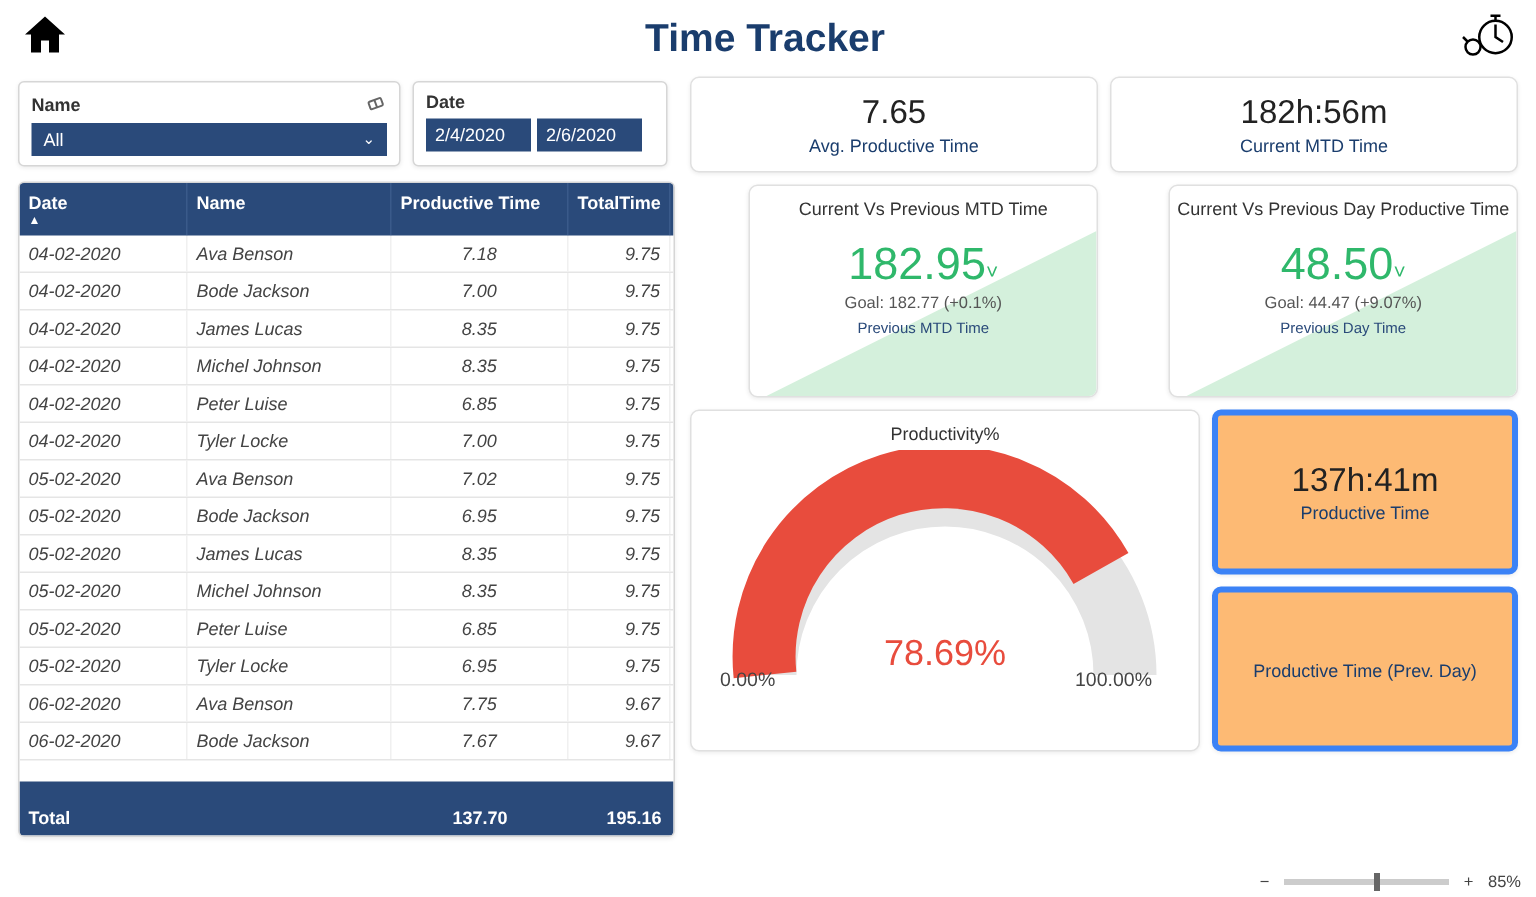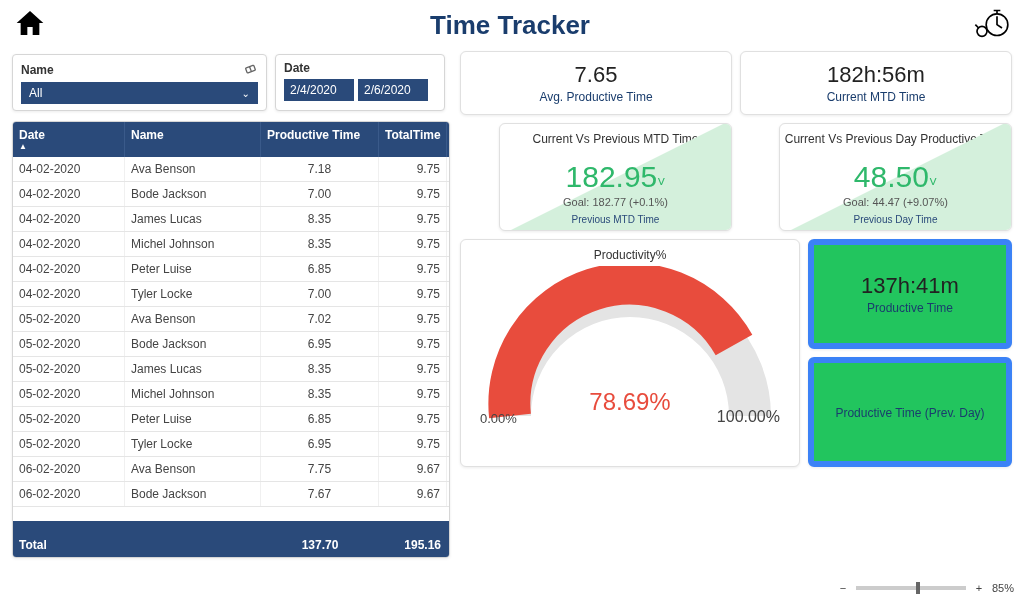--- a/index.html
+++ b/index.html
@@ -21,56 +21,56 @@
 .date-row { display: flex; gap: 4px; margin-top: 4px; }
 .date-input { background: #2a4a7a; color: #fff; padding: 4px 6px; font-size: 12px; width: 70px; text-align: left; cursor: pointer; }
 
 .main { display: flex; gap: 10px; padding: 6px 12px 0 12px; }
 .left { width: 438px; }
 .right { flex: 1; display: flex; flex-direction: column; gap: 8px; }
 
 .table { border: 1px solid #d6d6d6; border-radius: 4px; overflow: hidden; box-shadow: 0 1px 3px rgba(0,0,0,0.08); }
 .thead { display: flex; background: #2a4a7a; color: #fff; font-size: 12px; font-weight: bold; }
 .thead > div { padding: 6px 6px; border-right: 1px solid #3a5a8a; }
-.tbody { display: block; height: 364px; overflow: hidden; }
+.tbody { display: block; height: 364px; overflow: hidden; font-style: italic; }
 .trow { display: flex; font-size: 12px; border-bottom: 1px solid #e5e5e5; color: #444; }
 .trow > div { padding: 5px 6px; border-right: 1px solid #f0f0f0; }
 .col-date { width: 112px; }
 .col-name { width: 136px; }
 .col-prod { width: 118px; text-align: center; }
 .col-total { width: 68px; text-align: right; }
 .thead .col-prod, .thead .col-total { text-align: left; }
 .tfoot { display: flex; background: #2a4a7a; color: #fff; font-size: 12px; font-weight: bold; }
 .tfoot > div { padding: 5px 6px; margin-top: 12px; }
 .sort-ind { font-size: 8px; display: block; }
 
 .kpi-row { display: flex; gap: 8px; margin-top: -70px; }
 .kpi { flex: 1; background: #fff; border: 1px solid #e0e0e0; border-radius: 6px; box-shadow: 0 1px 3px rgba(0,0,0,0.08); padding: 10px 6px; text-align: center; }
 .kpi-val { font-size: 22px; color: #222; }
 .kpi-lbl { font-size: 12px; color: #1a3d6d; margin-top: 2px; }
 
 .compare-row { display: flex; gap: 8px; }
-.compare { flex: 1; background: #fff; border: 1px solid #e0e0e0; border-radius: 6px; box-shadow: 0 1px 3px rgba(0,0,0,0.08); padding: 8px 4px; text-align: center; position: relative; overflow: hidden; height: 108px; margin-left: 39px; }
+.compare { flex: 1; background: #fff; border: 1px solid #e0e0e0; border-radius: 6px; box-shadow: 0 1px 3px rgba(0,0,0,0.08); padding: 8px 4px; text-align: center; position: relative; overflow: hidden; height: 142px; margin-left: 39px; }
 .compare-title { font-size: 12px; color: #333; }
 .compare-val { font-size: 30px; color: #2fb86b; margin-top: 14px; font-weight: 300; position: relative; z-index: 2; }
 .check { color: #2fb86b; font-size: 14px; }
 .compare-goal { font-size: 11px; color: #555; margin-top: 2px; position: relative; z-index: 2; }
 .compare-link { font-size: 10px; color: #2a4a7a; margin-top: 6px; position: relative; z-index: 2; }
 .tri { position: absolute; right: 0; bottom: 0; width: 0; height: 0; border-left: 220px solid transparent; border-bottom: 110px solid #d4f0dc; z-index: 1; }
 
 .bottom-row { display: flex; gap: 8px; }
 .gauge-card { width: 340px; background: #fff; border: 1px solid #e0e0e0; border-radius: 6px; box-shadow: 0 1px 3px rgba(0,0,0,0.08); padding: 8px; text-align: center; height: 228px; }
 .gauge-title { font-size: 12px; color: #333; margin-bottom: 4px; }
 .gauge-wrap { position: relative; width: 300px; height: 160px; margin: 0 auto; }
 .gauge-val { position: absolute; width: 100%; bottom: 10px; text-align: center; font-size: 24px; color: #e84c3d; }
 .gauge-min { position: absolute; left: 0; bottom: 0; font-size: 13px; color: #444; }
-.gauge-max { position: absolute; right: 0; bottom: 0; font-size: 16px; color: #444; }
+.gauge-max { position: absolute; right: 12px; bottom: 0; font-size: 13px; color: #444; }
 
 .side-kpis { flex: 1; display: flex; flex-direction: column; gap: 8px; }
-.side-kpi { flex: 1; background: #22c55e; border: 6px solid #3b82f6; border-radius: 6px; box-shadow: 0 1px 3px rgba(0,0,0,0.08); padding: 10px 6px; text-align: center; display: flex; flex-direction: column; justify-content: center; }
+.side-kpi { flex: 1; background: #fdba74; border: 4px solid #3b82f6; border-radius: 6px; box-shadow: 0 1px 3px rgba(0,0,0,0.08); padding: 10px 6px; text-align: center; display: flex; flex-direction: column; justify-content: center; }
 
 .zoom-bar { position: absolute; bottom: 4px; right: 10px; display: flex; align-items: center; gap: 6px; font-size: 11px; color: #444; }
 .slider { width: 110px; height: 4px; background: #ccc; position: relative; }
 .slider-handle { position: absolute; top: -4px; left: 55%; width: 4px; height: 12px; background: #666; }
 .zoom-btn { width: 14px; text-align: center; cursor: pointer; }
 </style>
 </head>
 <body>
 
 <div class="header">

